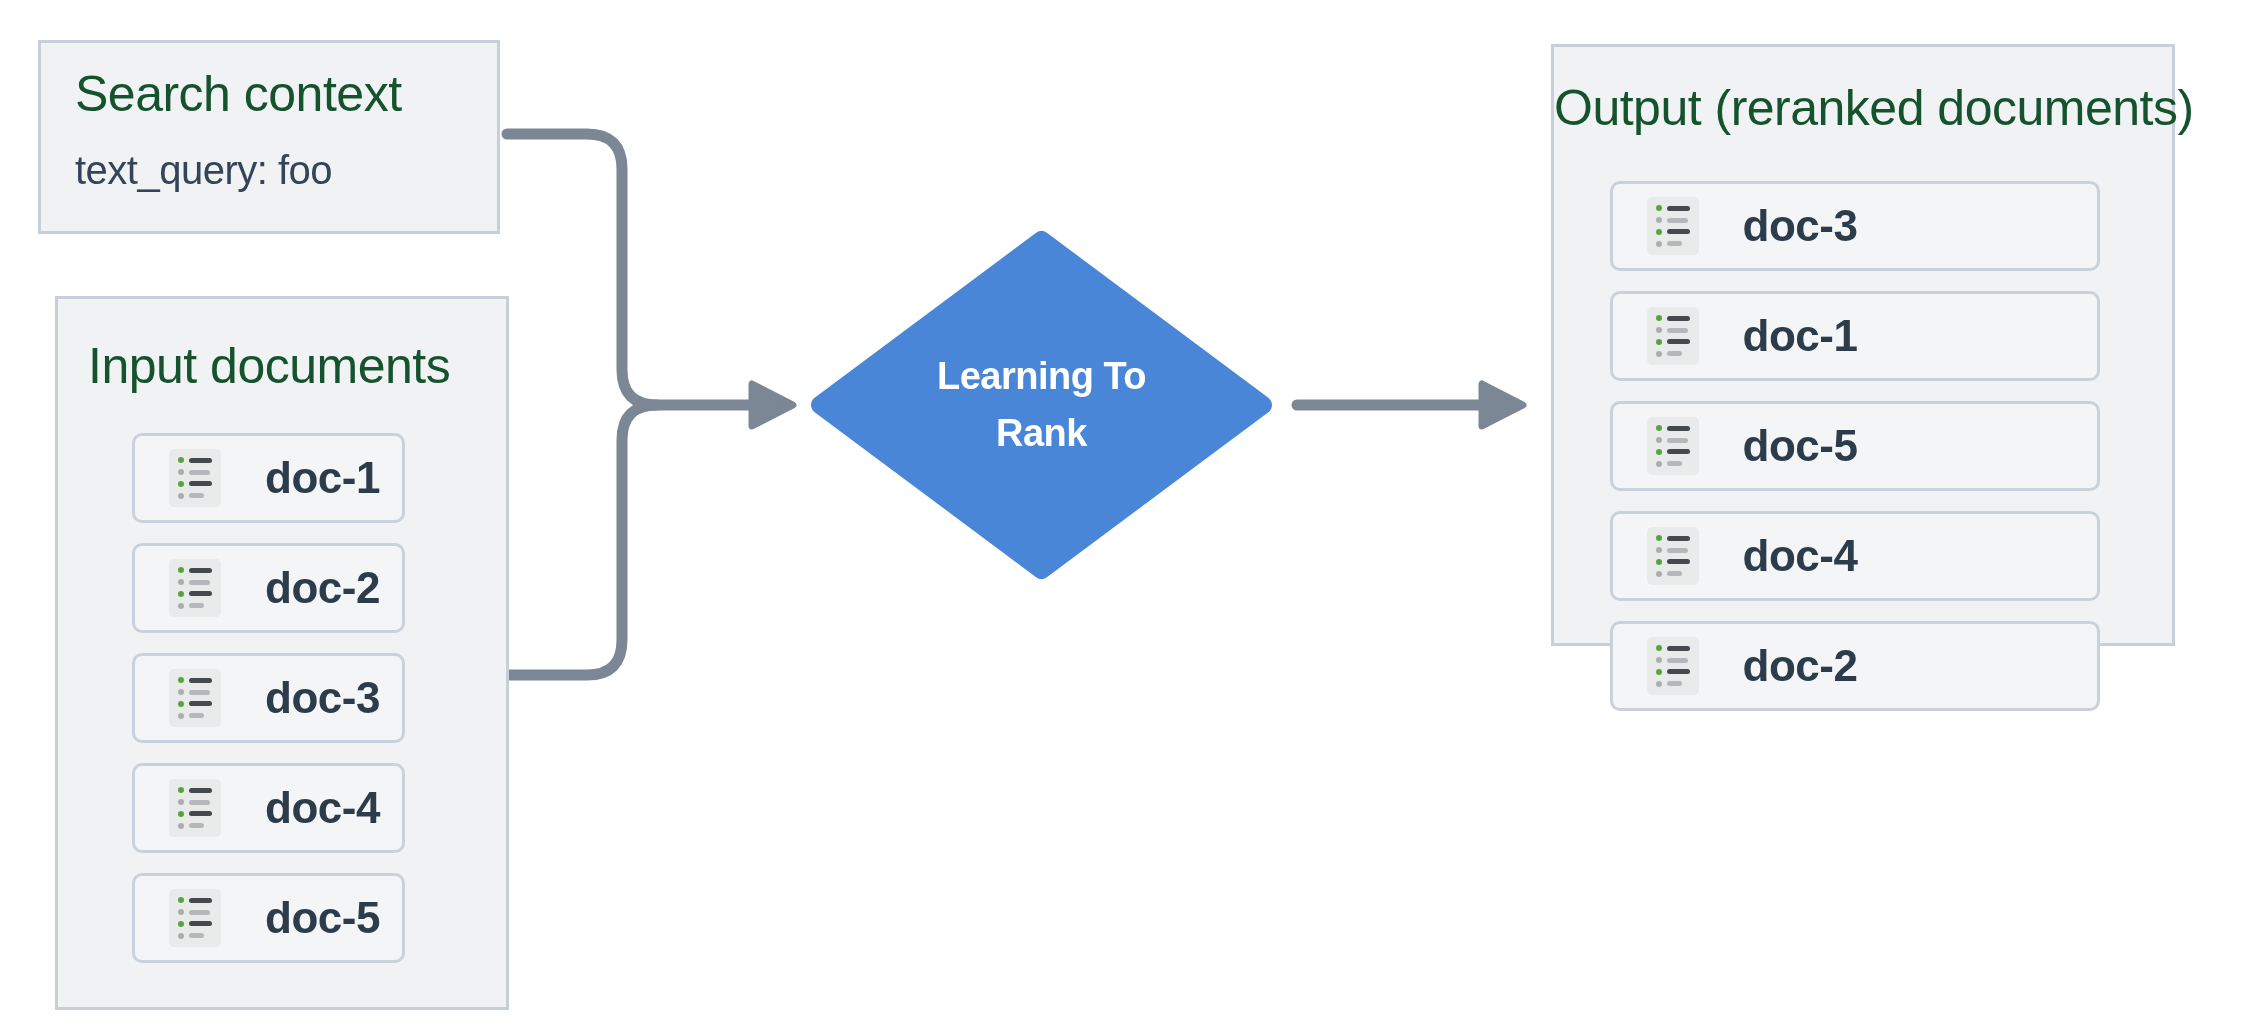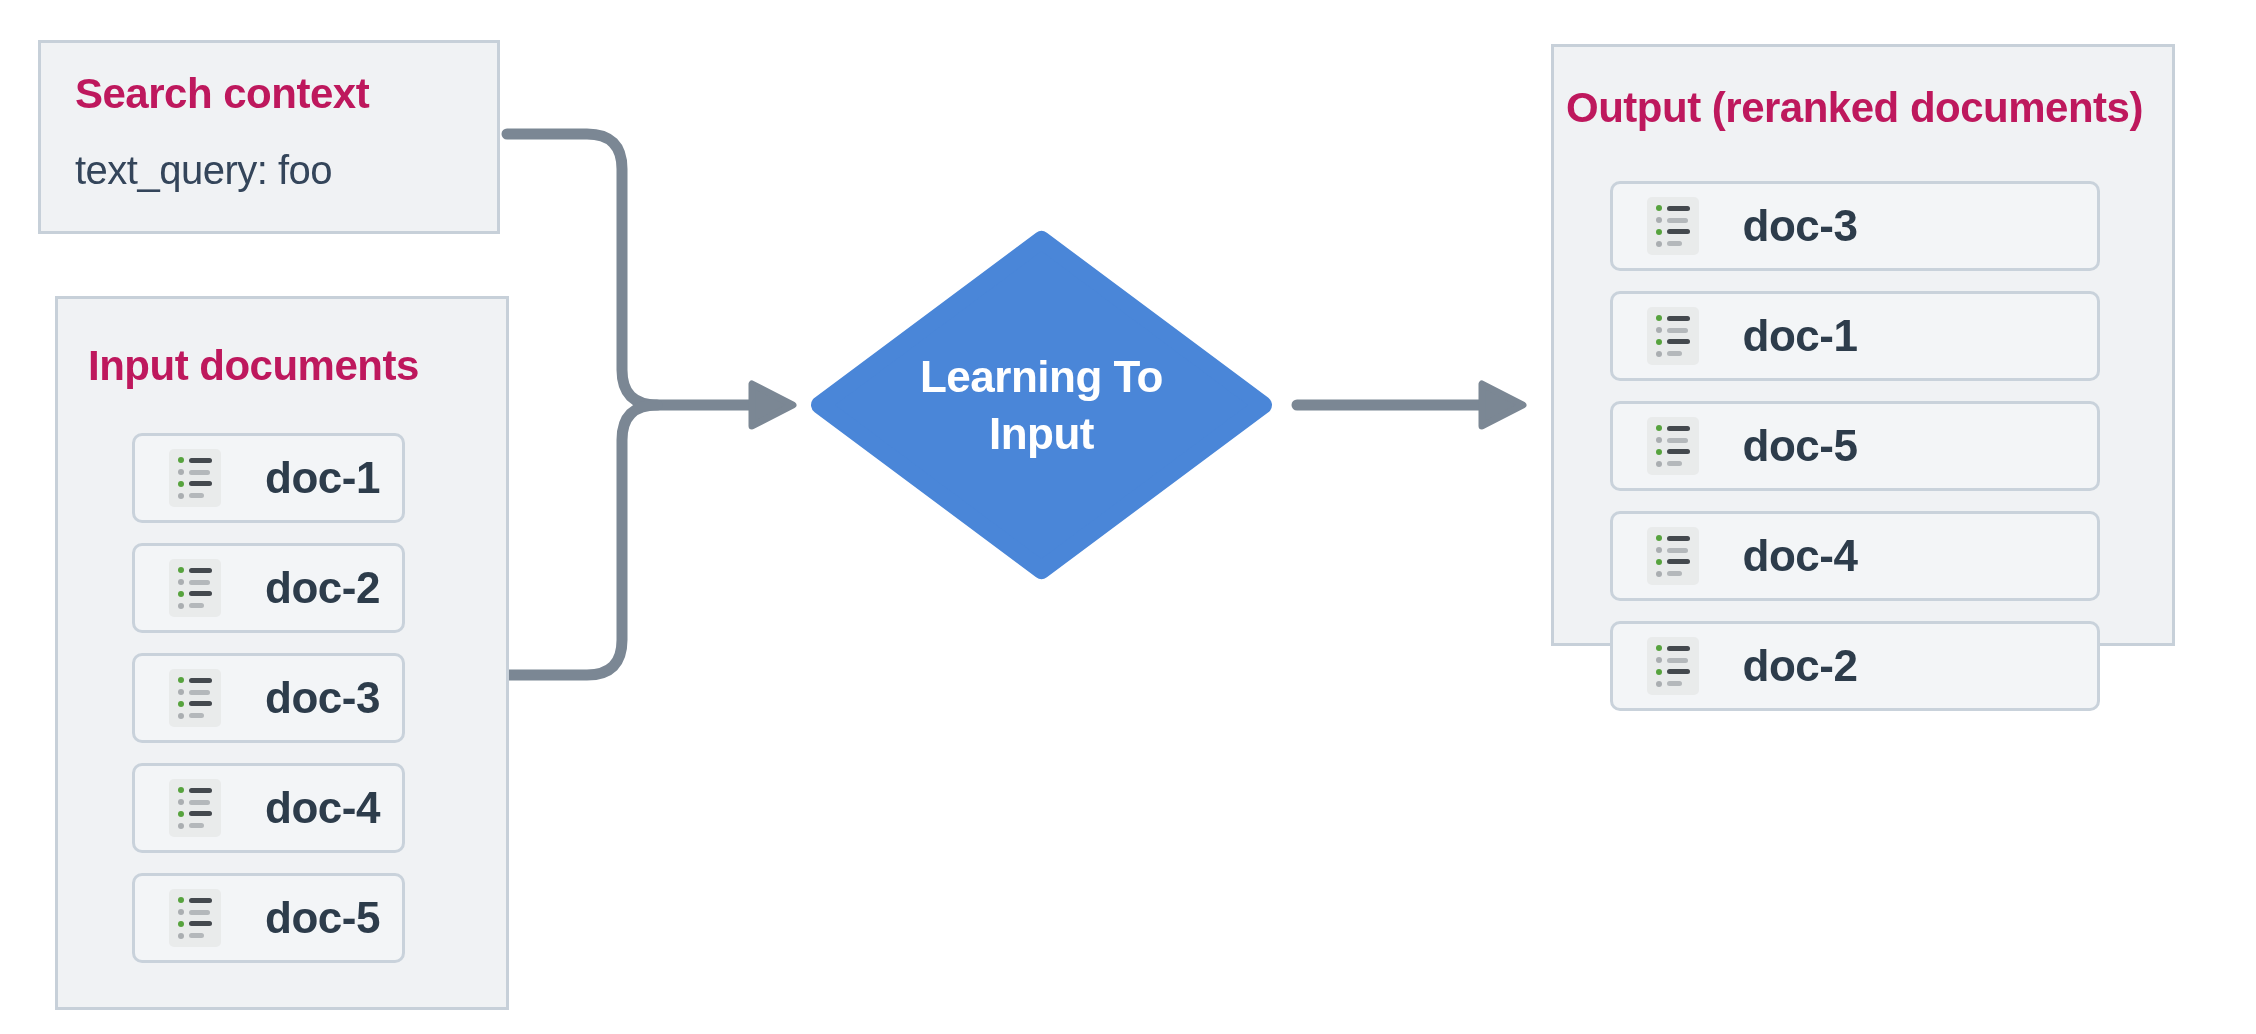--- a/index.html
+++ b/index.html
@@ -16,24 +16,24 @@
 
   
   .panel{
     position:absolute;
     background:#f0f2f4;
     border:3px solid #c7d0d9;
     box-sizing:border-box;
     z-index:2;
   }
   .panel-title{
-    font-size:42px;
-    font-weight:bold;
+    font-size:50px;
+    font-weight:normal;
     line-height:50px;
-    color:#be185d;
+    color:#14532d;
     letter-spacing:-0.5px;
     white-space:nowrap;
   }
   
   #search-box{left:38px;top:40px;width:462px;height:194px;padding:26px 34px;}
   #search-query{font-size:40px;line-height:50px;margin-top:26px;color:#34455a;letter-spacing:-0.5px;}
 
   
   #input-box{left:55px;top:296px;width:454px;height:714px;padding:42px 0 12px 0;}
   #input-box .panel-title{margin-left:30px;}
@@ -86,21 +86,21 @@
   .icon-line.r4 .icon-bar{width:15px;background:#b4b8bb;}
 
   
   #diamond{position:absolute;left:810px;top:230px;width:463px;height:350px;z-index:2;}
   #diamond svg{position:absolute;left:0;top:0;}
   #diamond-label{
     position:absolute;inset:0;
     display:flex;flex-direction:column;
     align-items:center;justify-content:center;
     color:#ffffff;
-    font-size:44px;font-weight:bold;
+    font-size:38px;font-weight:bold;
     line-height:57px;
     text-align:center;
     letter-spacing:-0.5px;
   }
 </style>
 </head>
 <body>
 
 <div id="canvas">
 
@@ -231,21 +231,21 @@
   </div>
 </div>
   </div>
 
   <div id="diamond">
     <svg width="463" height="350" viewBox="0 0 463 350">
       <path d="M 231.5 10 L 453 175 L 231.5 340 L 10 175 Z" fill="#4a86d8" stroke="#4a86d8" stroke-width="18" stroke-linejoin="round"></path>
     </svg>
     <div id="diamond-label">
       <span>Learning To</span>
-      <span>Input</span>
+      <span>Rank</span>
     </div>
   </div>
 
   <div class="panel" id="output-box">
     <div class="panel-title">Output (reranked documents)</div>
     <div class="doc-list" id="output-list">
   <div class="doc-row">
     <span class="doc-icon">
       <span class="icon-line r1">
               <span class="icon-dot"></span>

